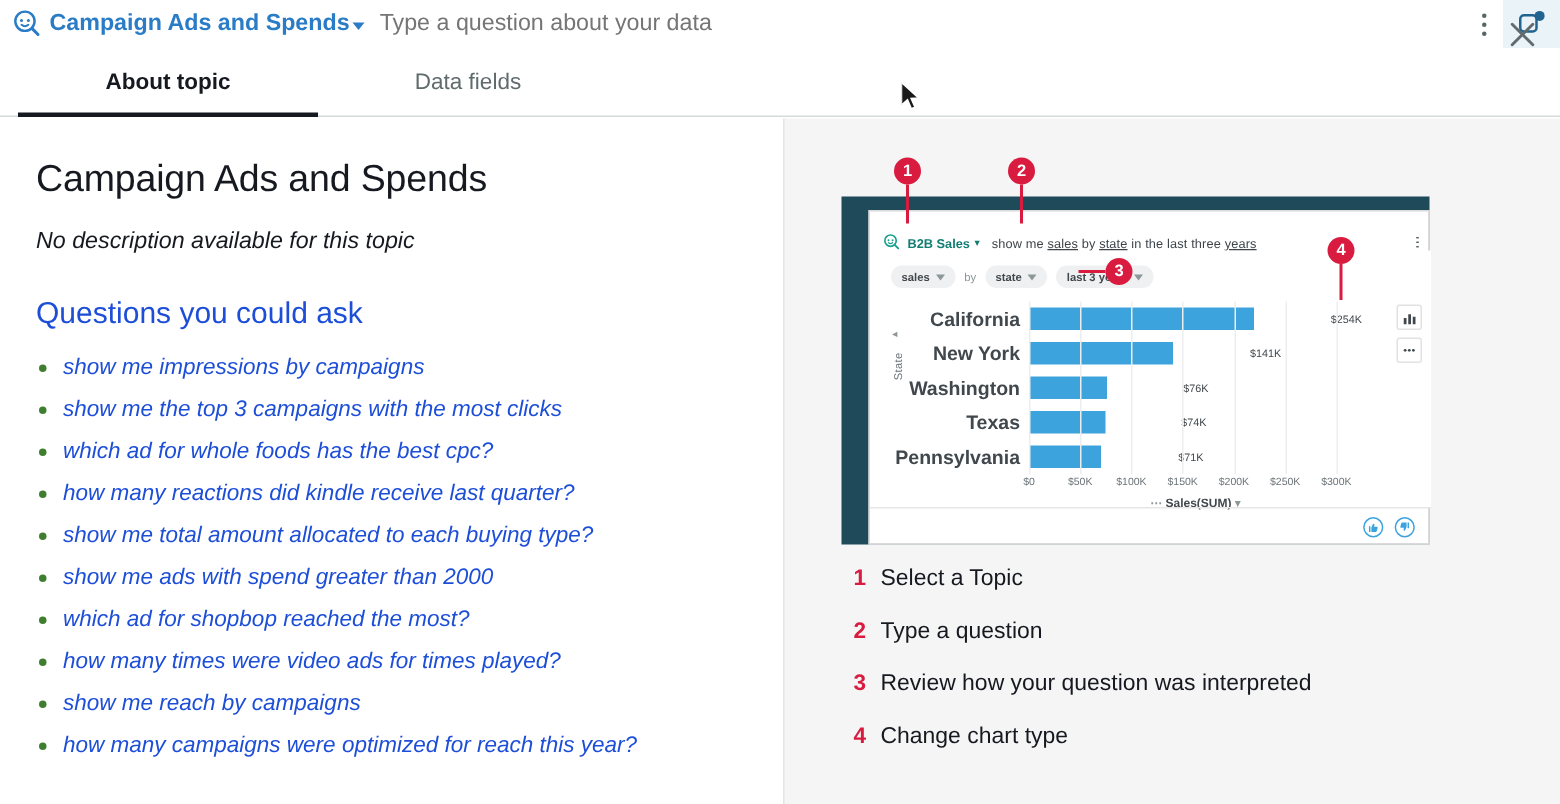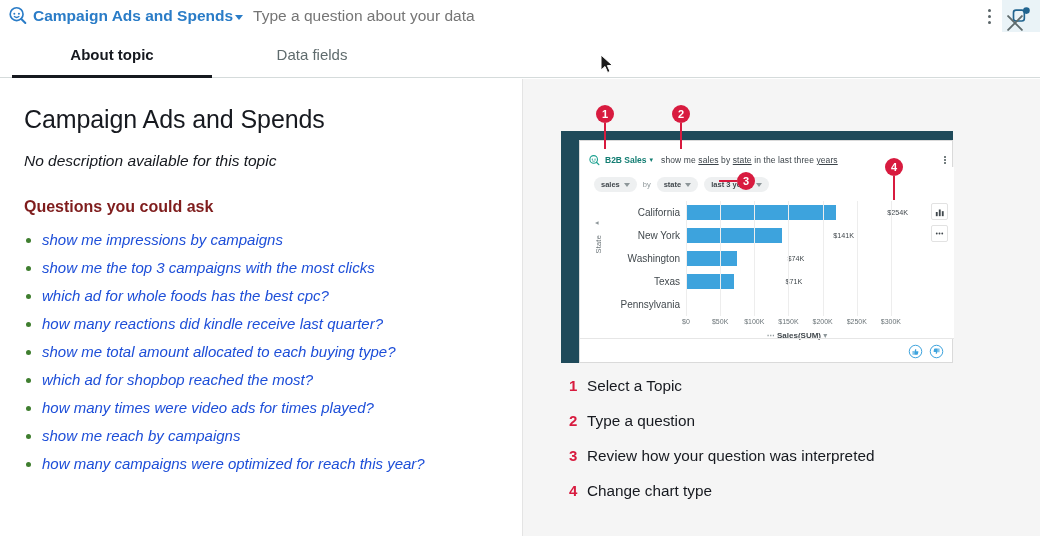--- a/index.html
+++ b/index.html
@@ -60,21 +60,21 @@
     display:flex;align-items:center;justify-content:center;cursor:pointer;
   }
 
   
   .left-panel {
     position: absolute; top: 79px; left: 0; width: 522px; height: 457px;
     background: #ffffff; padding: 26px 24px 0 24px; overflow: hidden;
   }
   .page-title { font-size: 25px; color: #16191f; font-weight: 400; letter-spacing: -0.1px; }
   .desc { margin-top: 18px; font-size: 15.5px; color: #16191f; font-style: italic; }
-  .qhead { margin-top: 28px; font-size: 16px; font-weight: 700; color: #7f1d1d; }
+  .qhead { margin-top: 28px; font-size: 20px; font-weight: 400; color: #1d4ed8; }
   ul.qlist { margin-top: 14px; list-style: none; }
   ul.qlist li {
     position: relative; padding-left: 18px; margin-bottom: 8.5px;
     font-size: 15px; color: #1d4ed8; line-height: 1.3; font-style: italic;
   }
   ul.qlist li::before {
     content: ""; position: absolute; left: 2px; top: 8px;
     width: 5px; height: 5px; border-radius: 50%; background: #3f7e2f;
   }
 
@@ -89,21 +89,21 @@
   .ill-dark {
     position:absolute; left:0; top:0; width:392px; height:232px;
     background:#1f4a5a;
   }
   .ill-white {
     position:absolute; left:18px; top:9px; width:374px; height:223px;
     background:#ffffff; border:1px solid #dadada;
   }
   .ill-qbar {
     position:absolute; left:0; top:0; width:374px; height:42px;
-    border-bottom:4px solid #404040; display:flex; align-items:center; padding:0 8px;
+    border-bottom:1px solid #404040; display:flex; align-items:center; padding:0 8px;
   }
   .ill-topicname { color:#127d72; font-size:8.5px; font-weight:700; margin-left:4px; }
   .ill-caret { font-size:7px; color:#127d72; margin-left:3px; }
   .ill-qtext { font-size:8.5px; color:#3c444a; margin-left:8px; letter-spacing:.1px;}
   .ill-qtext u { text-decoration: underline; }
   .ill-kebab { margin-left:auto; display:flex; flex-direction:column; gap:1.5px; align-items:center;}
   .ill-kebab i { width:1.6px;height:1.6px;border-radius:50%;background:#5a6568;display:block;}
 
   .ill-body { position:absolute; left:0; top:26px; width:374px; height:171px; background:#fff; }
   .pills { position:absolute; left:14px; top:10px; display:flex; align-items:center; gap:6px; }
@@ -115,21 +115,21 @@
   .pill .dn { width:0;height:0;border-left:3px solid transparent;border-right:3px solid transparent;border-top:4px solid #8d9699; }
   .by-lbl { font-size:7.5px; color:#8d9699; }
 
   .chart-area { position:absolute; left:14px; top:34px; width:330px; height:125px; }
   .axisy-title {
     position:absolute; left:0px; top:34px; font-size:7.5px; color:#6b7478;
     writing-mode: vertical-rl; transform: rotate(180deg); letter-spacing:.2px;
   }
   .axisy-chev { position:absolute; left:1px; top:18px; font-size:7px; color:#8d9699; transform: rotate(90deg); }
   .cat-labels { position:absolute; left:14px; top:0; width:76px; }
-  .cat-labels div { height:23px; display:flex; align-items:center; justify-content:flex-end; font-size:10px; color:#41484d; padding-right:4px;}
+  .cat-labels div { height:23px; display:flex; align-items:center; justify-content:flex-end; font-size:13px; color:#41484d; padding-right:4px;font-weight:bold;}
   .plot { position:absolute; left:92px; top:0; width:222px; height:115px; }
   .gridline { position:absolute; top:0; width:1px; height:115px; background:#ededed; }
   .bar-row { height:23px; display:flex; align-items:center;gap:46px; }
   .bar { height:15px; background:#3da3dd; }
   .bar-val { font-size:7.2px; color:#41484d; margin-left:5px; white-space:nowrap;}
   .xticks { position:absolute; left:92px; top:117px; width:222px; height:12px; }
   .xticks span { position:absolute; font-size:7px; color:#6b7478; transform:translateX(-50%); }
   .xaxis-title {
     position:absolute; left:92px; top:130px; width:222px; text-align:center;
     font-size:8px; color:#41484d; font-weight:600;
@@ -214,20 +214,21 @@
   <div class="left-panel">
     <div class="page-title">Campaign Ads and Spends</div>
     <div class="desc">No description available for this topic</div>
     <div class="qhead">Questions you could ask</div>
     <ul class="qlist" id="qlist">
         <li>show me impressions by campaigns</li>
         <li>show me the top 3 campaigns with the most clicks</li>
         <li>which ad for whole foods has the best cpc?</li>
         <li>how many reactions did kindle receive last quarter?</li>
         <li>show me total amount allocated to each buying type?</li>
+        <li>show me ads with spend greater than 2000</li>
         <li>which ad for shopbop reached the most?</li>
         <li>how many times were video ads for times played?</li>
         <li>show me reach by campaigns</li>
         <li>how many campaigns were optimized for reach this year?</li>
       </ul>
   </div>
 
   <div class="right-panel">
 
     <div class="illus">
@@ -290,20 +291,24 @@
                 <div class="gridline" style="left: 204.923px;"></div>
                 <div class="bar-row">
                   <div class="bar" style="width: 173.502px; background: rgb(61, 163, 221);"></div>
                   <span class="bar-val">$254K</span>
                 </div>
                 <div class="bar-row">
                   <div class="bar" style="width: 96.3138px; background: rgb(61, 163, 221);"></div>
                   <span class="bar-val">$141K</span>
                 </div>
                 <div class="bar-row">
+                  <div class="bar" style="width: 51.9138px; background: rgb(61, 163, 221);"></div>
+                  <span class="bar-val">$76K</span>
+                </div>
+                <div class="bar-row">
                   <div class="bar" style="width: 50.5477px; background: rgb(61, 163, 221);"></div>
                   <span class="bar-val">$74K</span>
                 </div>
                 <div class="bar-row">
                   <div class="bar" style="width: 48.4985px; background: rgb(61, 163, 221);"></div>
                   <span class="bar-val">$71K</span>
                 </div>
               </div>
             <div class="xticks" id="xticks">
                 <span style="left: 0px;">$0</span>

